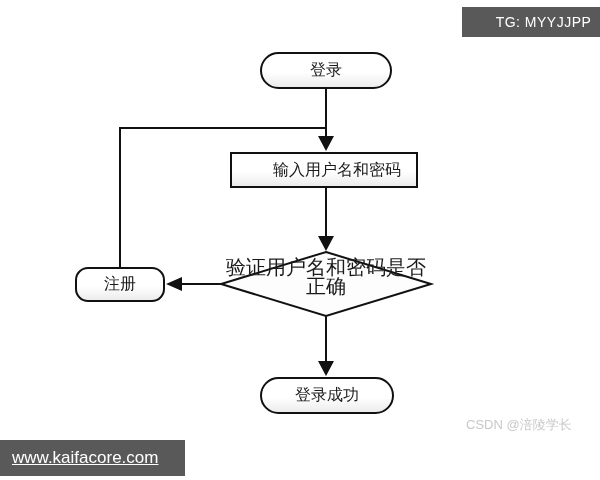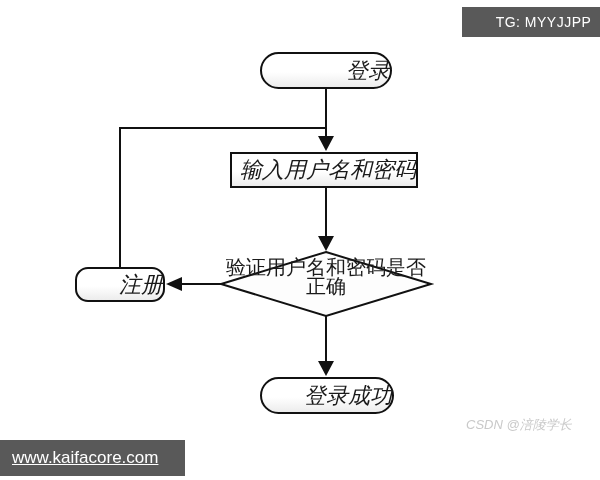--- a/index.html
+++ b/index.html
@@ -19,25 +19,24 @@
     left: 0; top: 0;
     width: 600px; height: 480px;
   }
   .node {
     position: absolute;
     box-sizing: border-box;
     border: 2px solid #111111;
     background: linear-gradient(180deg, #ffffff 55%, #ececec 100%);
     display: flex;
     align-items: center;
-    justify-content: flex-end;
-    font-size: 22px;
+    justify-content: center;
+    font-size: 16px;
     color: #1a1a1a;
     white-space: nowrap;
-    font-style: italic;
   }
   .terminator { border-radius: 19px; }
   .process { border-radius: 0; padding-left: 26px; }
   .diamond-label {
     position: absolute;
     left: 226px;
     top: 258px;
     width: 200px;
     text-align: center;
     font-size: 20px;
@@ -74,21 +73,20 @@
     padding-left: 12px;
     text-decoration: underline;
   }
   .watermark {
     position: absolute;
     left: 466px;
     top: 416px;
     font-size: 13px;
     color: #c9c9c9;
     white-space: nowrap;
-    font-style: italic;
   }
 
   
   #node-start   { left: 260px; top: 52px;  width: 132px; height: 37px; }
   #node-input   { left: 230px; top: 152px; width: 188px; height: 36px; }
   #node-register{ left: 75px;  top: 267px; width: 90px;  height: 35px; border-radius: 13px; }
   #node-success { left: 260px; top: 377px; width: 134px; height: 37px; }
 </style>
 </head>
 <body>

